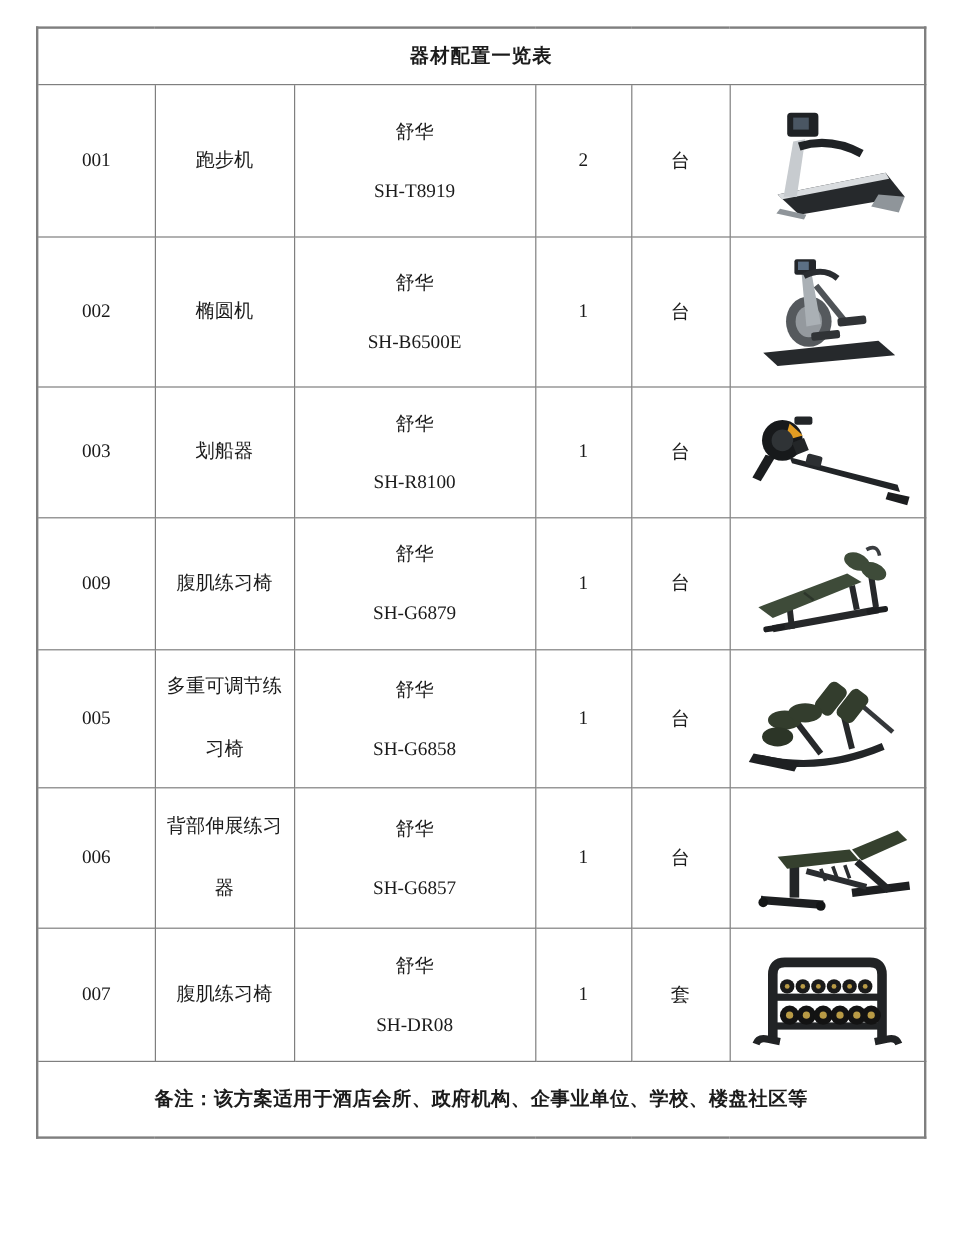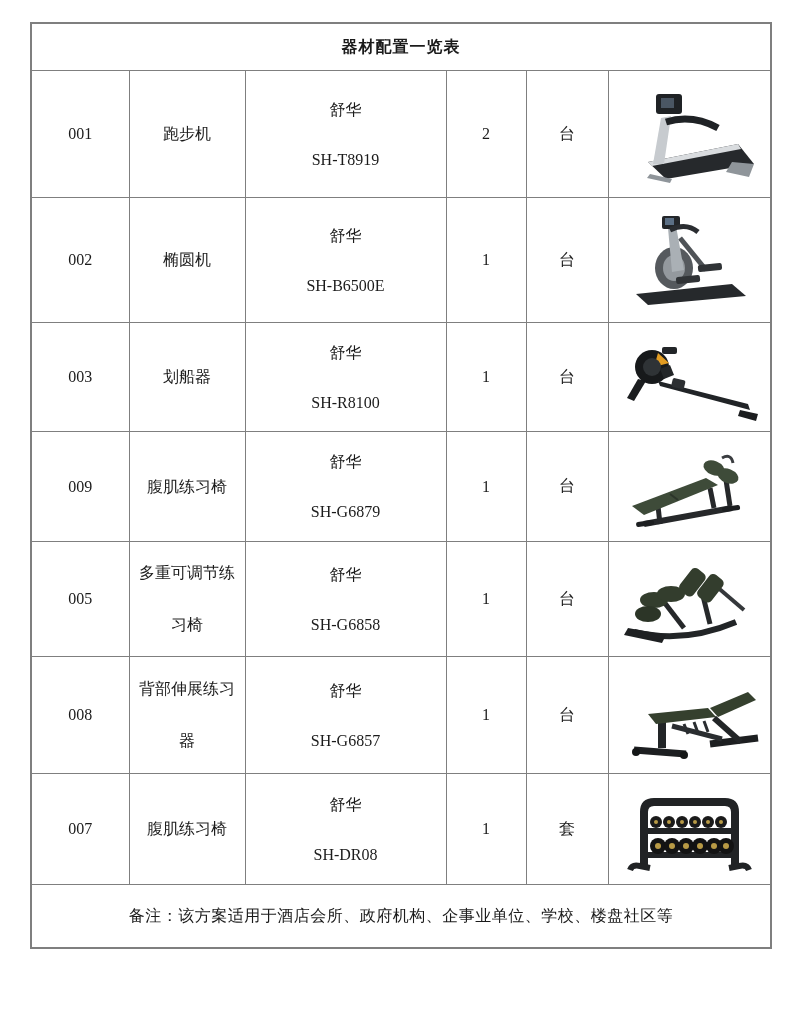--- a/index.html
+++ b/index.html
@@ -55,21 +55,21 @@
     row-gap: 30px;
   }
   td.img-cell {
     padding: 2px;
   }
   td.img-cell svg {
     display: block;
     margin: 0 auto;
   }
   td.note-cell {
-    font-weight: normal;
+    font-weight: bold;
     height: 62px;
     font-size: 16px;
     letter-spacing: 0.5px;
   }
 </style>
 </head>
 <body>
 
 <div class="sheet">
   <table class="equip">
@@ -220,21 +220,21 @@
           <rect x="70" y="20" width="17" height="28" rx="5" fill="#333d2d" transform="rotate(38 78 34)"></rect>
           <rect x="88" y="26" width="17" height="28" rx="5" fill="#333d2d" transform="rotate(38 96 40)"></rect>
           <ellipse cx="40" cy="52" rx="14" ry="8" fill="#333d2d"></ellipse>
           <ellipse cx="57" cy="46" rx="14" ry="8" fill="#333d2d"></ellipse>
           <ellipse cx="34" cy="66" rx="13" ry="8" fill="#2c3527"></ellipse>
         </svg>
       </td>
     </tr>
 
     <tr style="height:117px">
-      <td>008</td>
+      <td>006</td>
       <td class="name-cell">背部伸展练习器</td>
       <td class="model-cell">
         <div class="model-wrap">
           <span>舒华</span>
           <span>SH-G6857</span>
         </div>
       </td>
       <td>1</td>
       <td>台</td>
       <td class="img-cell">

